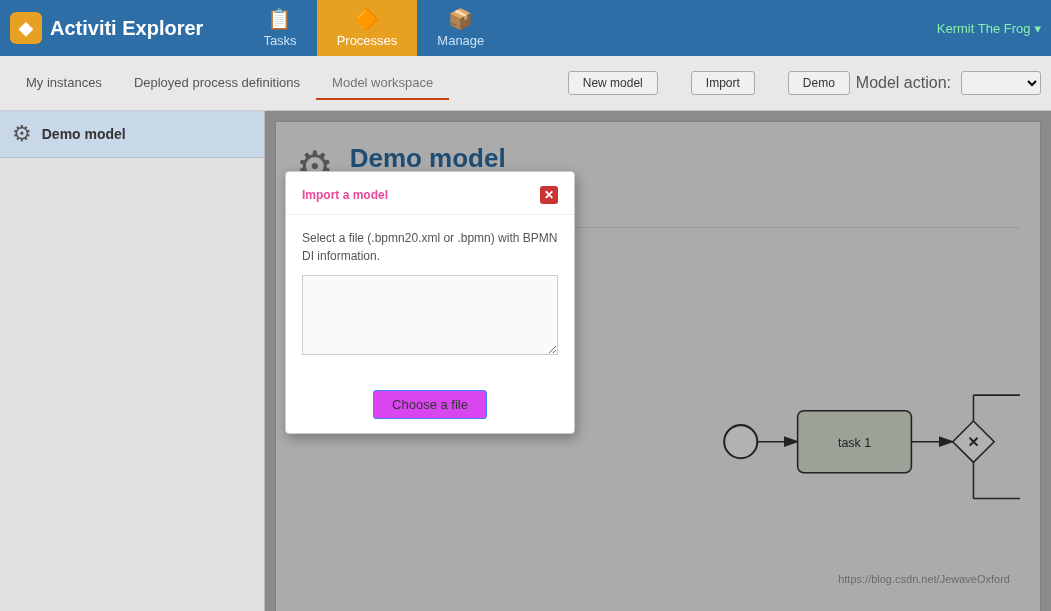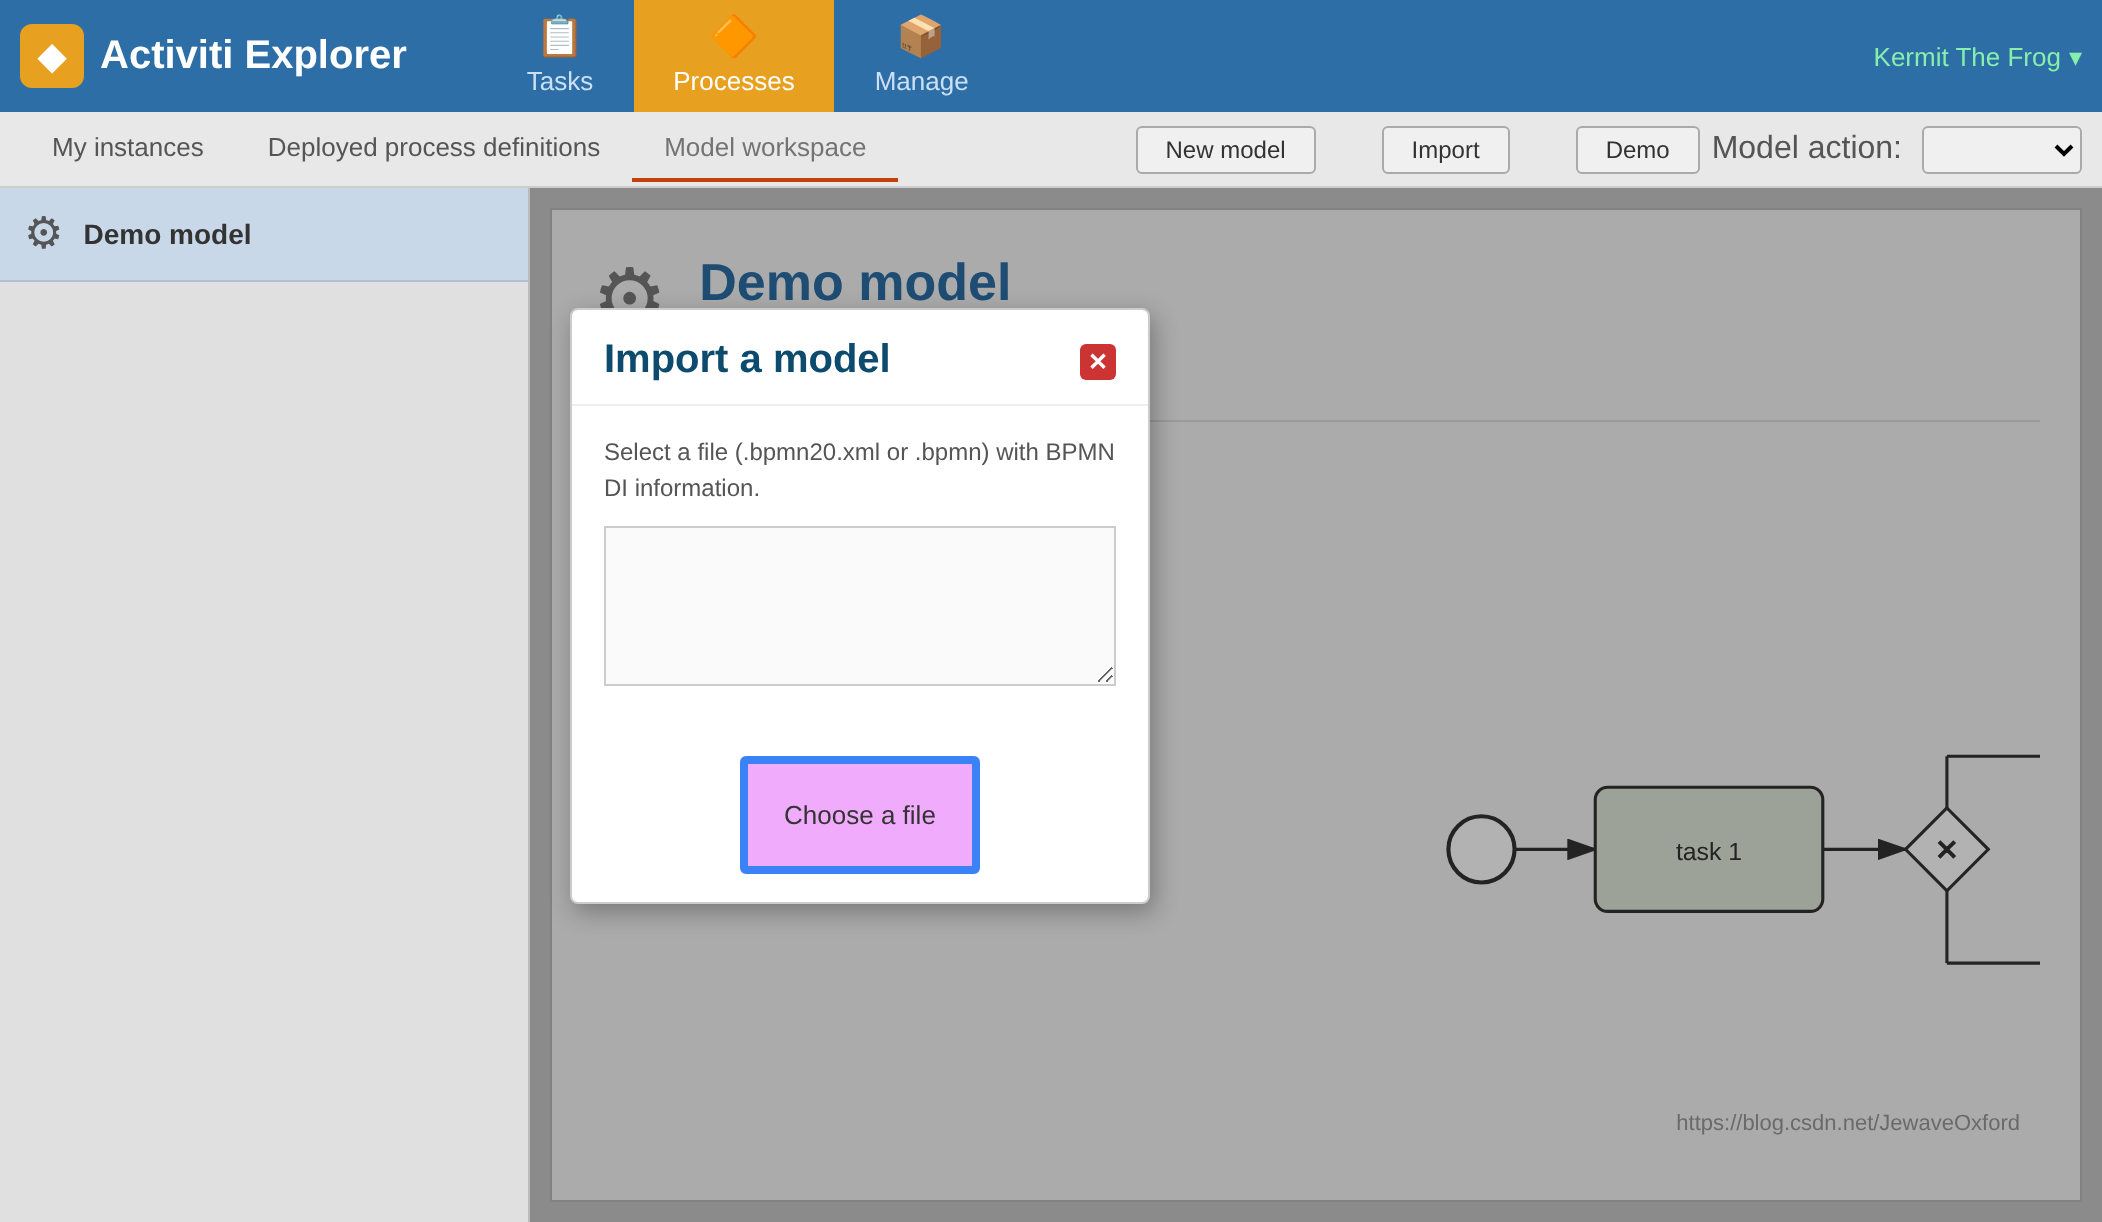--- a/index.html
+++ b/index.html
@@ -63,21 +63,21 @@
       gap: 4px;
     }
 
     
     .sub-nav {
       background: #e8e8e8;
       border-bottom: 1px solid #ccc;
       display: flex;
       align-items: center;
       padding: 0 10px;
-      height: 38px;
+      height: 55px;
       gap: 0;
     }
     .sub-nav-item {
       padding: 8px 16px;
       color: #555;
       cursor: pointer;
       font-size: 13px;
       text-decoration: none;
       border-bottom: 2px solid transparent;
     }
@@ -235,23 +235,23 @@
       position: relative;
     }
     .modal-header {
       padding: 14px 16px 10px;
       border-bottom: 1px solid #eee;
       display: flex;
       justify-content: space-between;
       align-items: center;
     }
     .modal-title {
-      font-size: 20px;
-      font-weight: bold;
-      color: #0c4a6e;
+      font-size: 12px;
+      font-weight: bold;
+      color: #ec4899;
     }
     .modal-close {
       background: #cc3333;
       color: white;
       border: none;
       border-radius: 3px;
       width: 18px;
       height: 18px;
       cursor: pointer;
       font-size: 12px;
@@ -278,23 +278,23 @@
       padding: 4px;
       margin-bottom: 10px;
       background: #fafafa;
     }
     .modal-footer {
       padding: 8px 16px 14px;
       display: flex;
       justify-content: center;
     }
     .btn-choose {
-      padding: 18px 18px;
-      background: #f0abfc;
-      border: 4px solid #3b82f6;
+      padding: 6px 18px;
+      background: #d946ef;
+      border: 1px solid #3b82f6;
       border-radius: 3px;
       font-size: 13px;
       cursor: pointer;
       color: #333;
     }
 
     
     .bpmn-svg {
       width: 100%;
       height: 100%;

